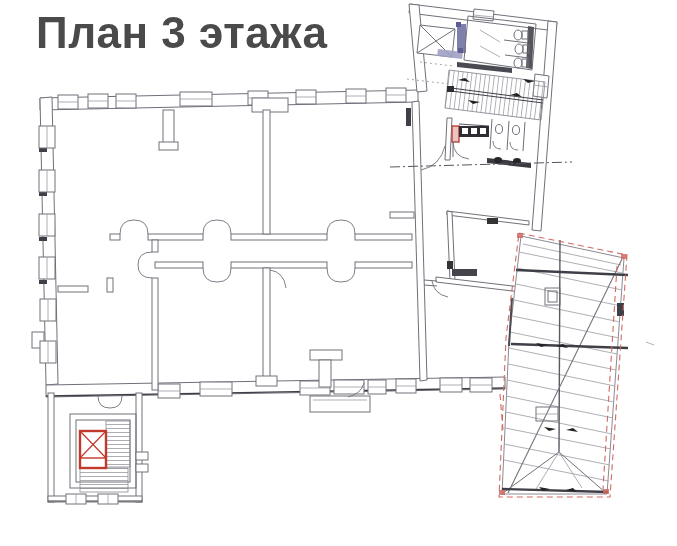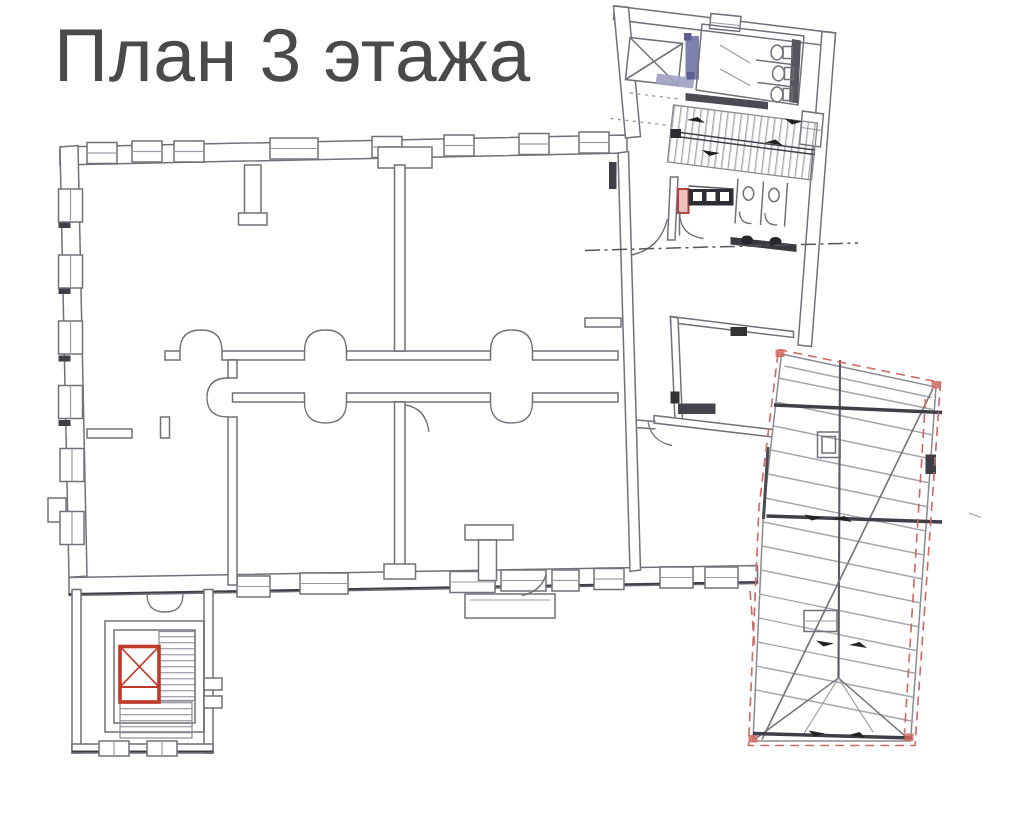--- a/index.html
+++ b/index.html
@@ -3,21 +3,21 @@
 <meta charset="utf-8">
 <style>
   :root{
     --background:#ffffff; --title_text:#4a4a4a; --wall:#70707a; --wall_light:#9a9aa4;
     --wall_dark:#3f3f48; --roof_line:#a5a5ad; --red:#c0392b; --red_dash:#d06a62;
     --blue:#8080ac; --blue_dark:#5d5d92; --fixture_black:#2d2d33;
   }
   html,body{margin:0;padding:0;background:var(--background);}
   .canvas{position:relative;width:677px;height:546px;background:var(--background);overflow:hidden;
           font-family:"Liberation Sans", sans-serif;}
-  .title{position:absolute;left:36px;top:8px;font-size:50px;font-weight:400;color:var(--title_text);
+  .title{position:absolute;left:36px;top:8px;font-size:44px;font-weight:700;color:var(--title_text);
          letter-spacing:0.5px;white-space:nowrap;}
   svg{position:absolute;left:0;top:0;}
   .w{fill:#ffffff;stroke:var(--wall);stroke-width:1;}
   .thin{stroke:var(--wall);stroke-width:1;fill:none;}
   .lite{stroke:var(--wall_light);stroke-width:0.8;fill:none;}
   .dark{fill:var(--wall_dark);stroke:none;}
   .roofl{stroke:var(--roof_line);stroke-width:0.9;fill:none;}
   .redd{stroke:var(--red_dash);stroke-width:1.1;fill:none;stroke-dasharray:6 4;}
   .arc{stroke:var(--wall);stroke-width:0.9;fill:none;}
 </style>

